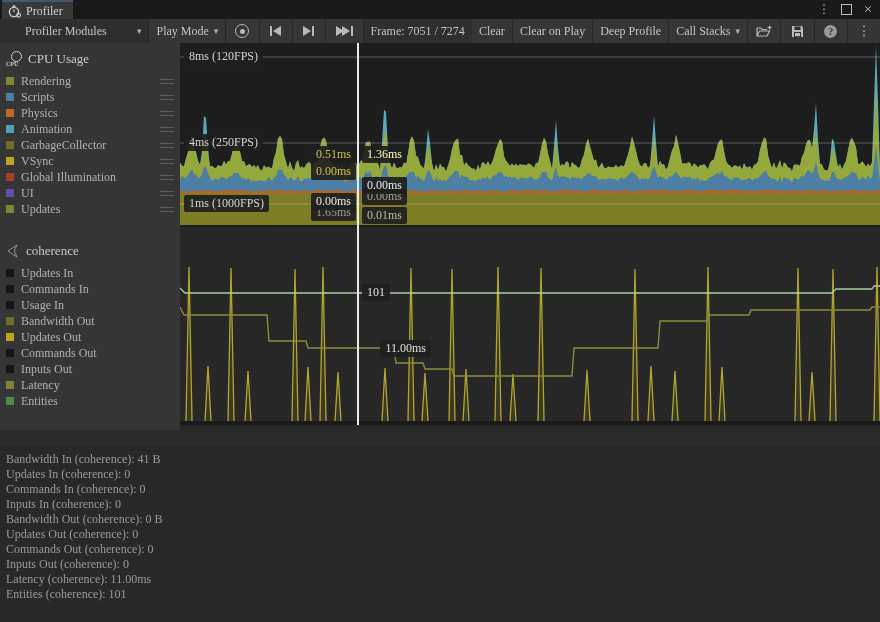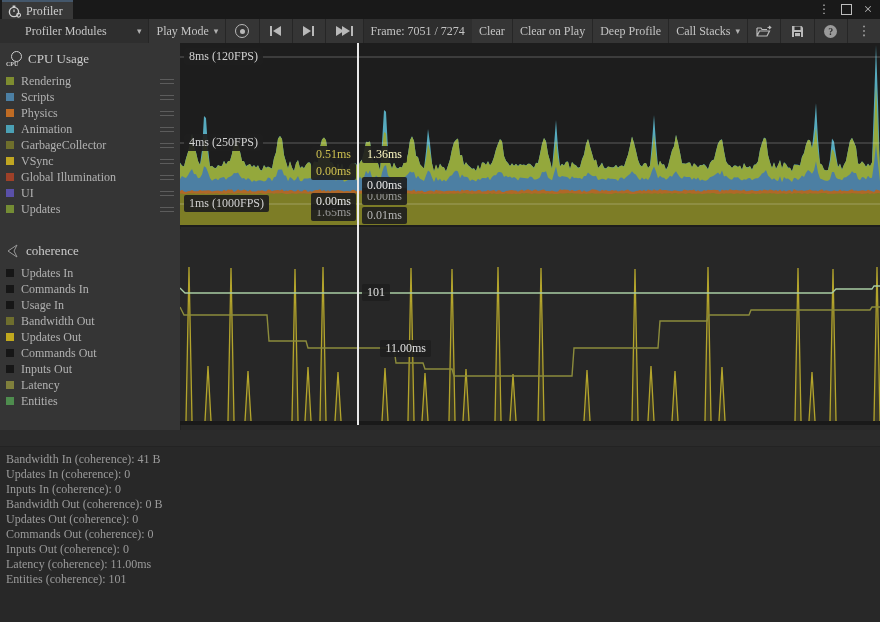--- a/index.html
+++ b/index.html
@@ -345,20 +345,21 @@
         <div class="mlabel" style="color: rgb(224, 224, 224); top: 111px; right: 524px;">11.00ms</div>
       </div>
   </div>
   <div class="playhead" id="playhead" style="left: 357px; top: 43px; height: 382px;"></div>
 
   <div class="detailpane">
     <div class="detailtop"></div>
     <div id="detail-lines" style="padding-top:5px;">
         <div class="dline">Bandwidth In (coherence): 41 B</div>
         <div class="dline">Updates In (coherence): 0</div>
+        <div class="dline">Commands In (coherence): 0</div>
         <div class="dline">Inputs In (coherence): 0</div>
         <div class="dline">Bandwidth Out (coherence): 0 B</div>
         <div class="dline">Updates Out (coherence): 0</div>
         <div class="dline">Commands Out (coherence): 0</div>
         <div class="dline">Inputs Out (coherence): 0</div>
         <div class="dline">Latency (coherence): 11.00ms</div>
         <div class="dline">Entities (coherence): 101</div>
       </div>
   </div>
 </div>

